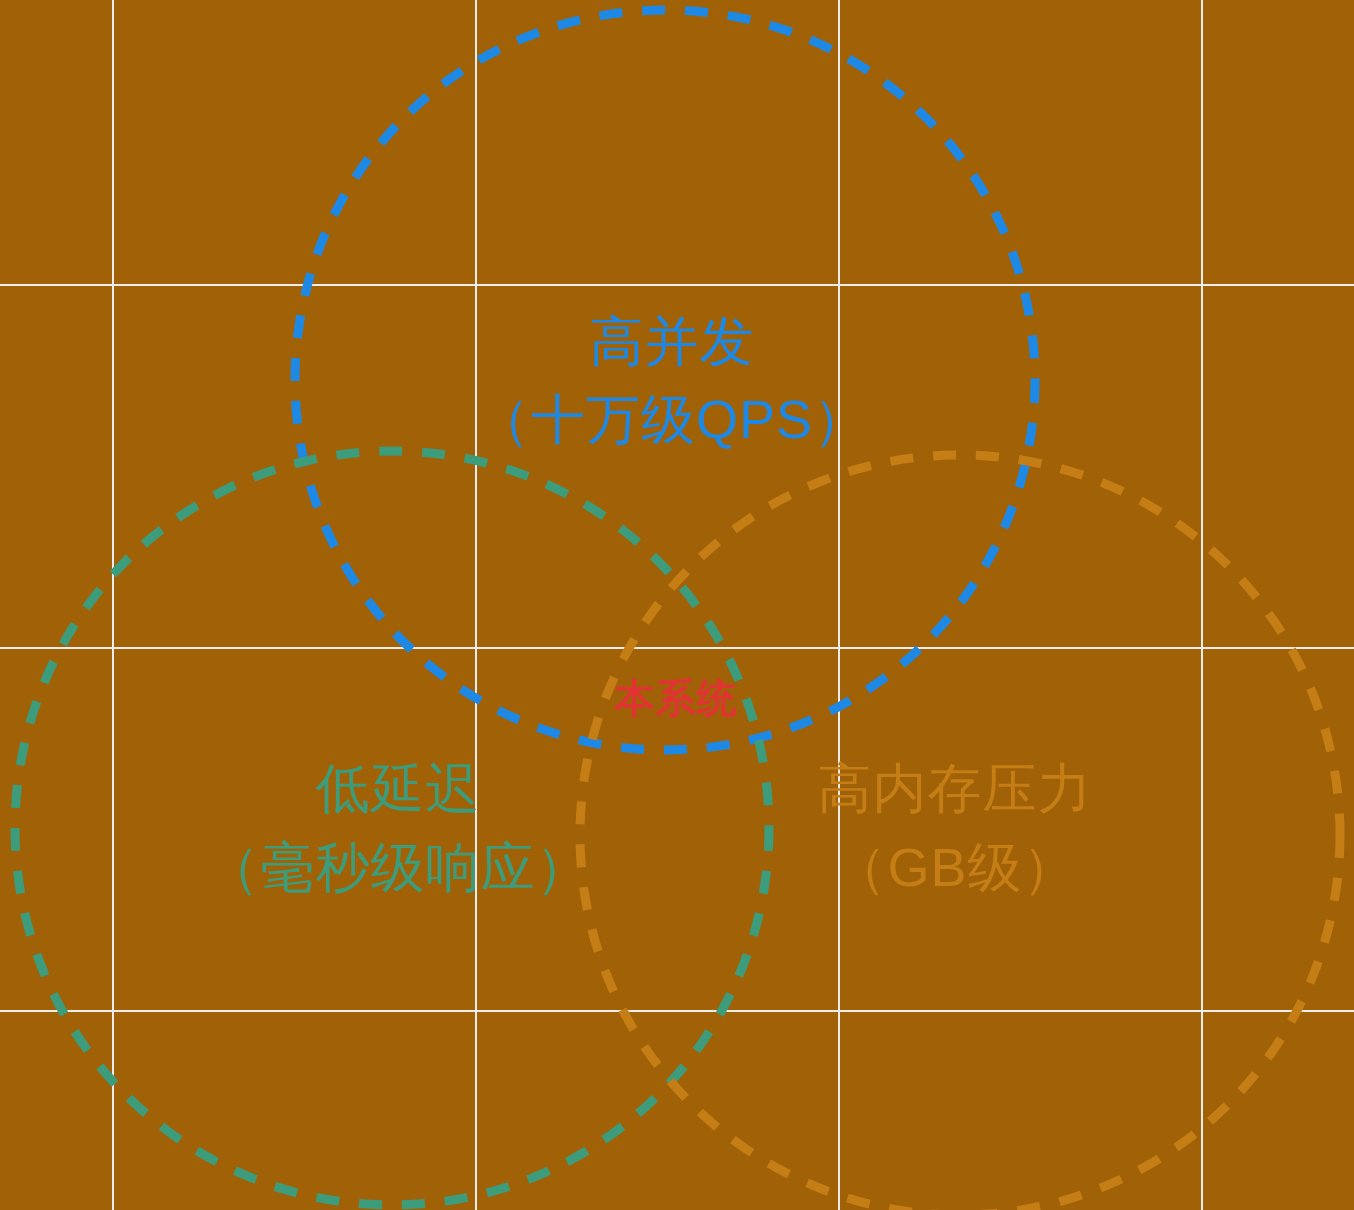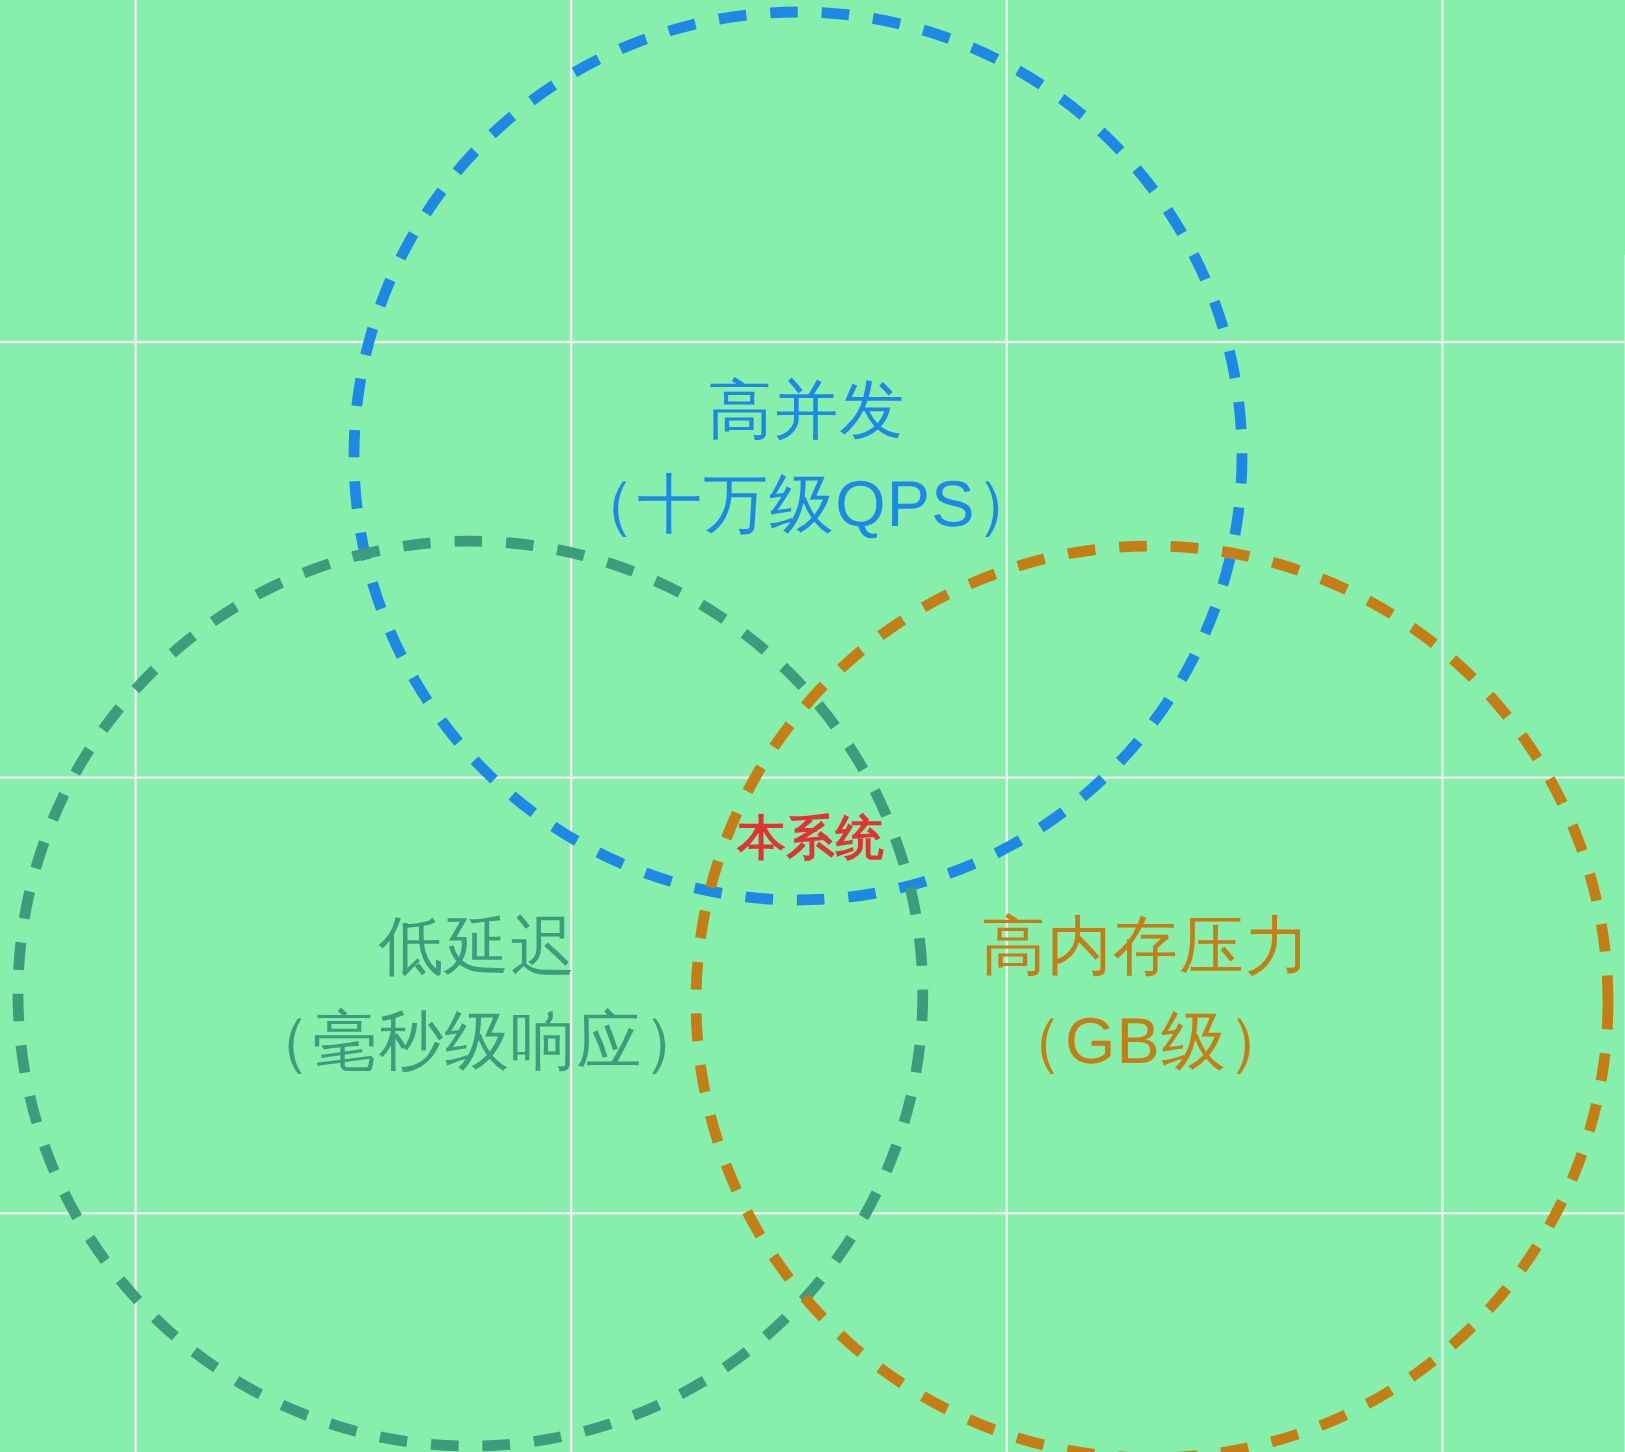--- a/index.html
+++ b/index.html
@@ -8,21 +8,21 @@
     background: #ffffff;
     width: 1354px;
     height: 1210px;
     overflow: hidden;
     font-family: "Liberation Sans", sans-serif;
   }
   .stage {
     position: relative;
     width: 1354px;
     height: 1210px;
-    background: #86efac;
+    background: #a16207;
   }
   svg { display: block; }
   .grid-line {
     stroke-width: 2;
     fill: none;
   }
   .venn-circle {
     fill: none;
     stroke-width: 9;
     stroke-dasharray: 23 20;

